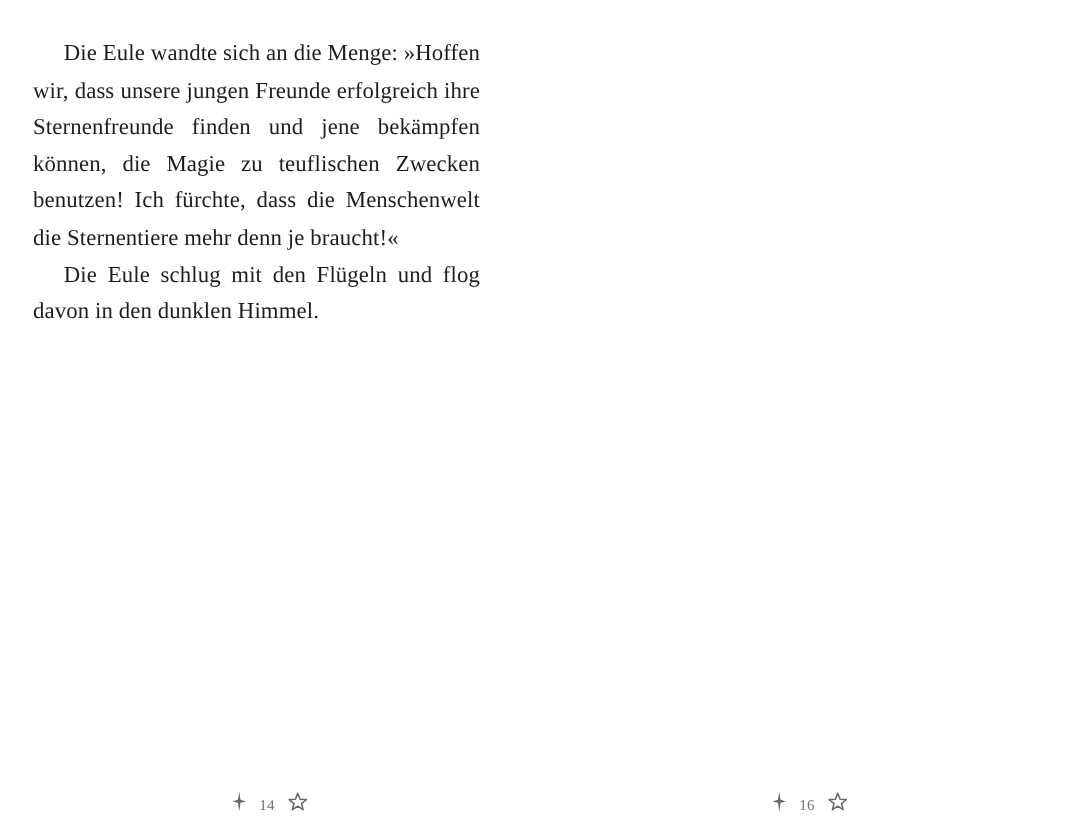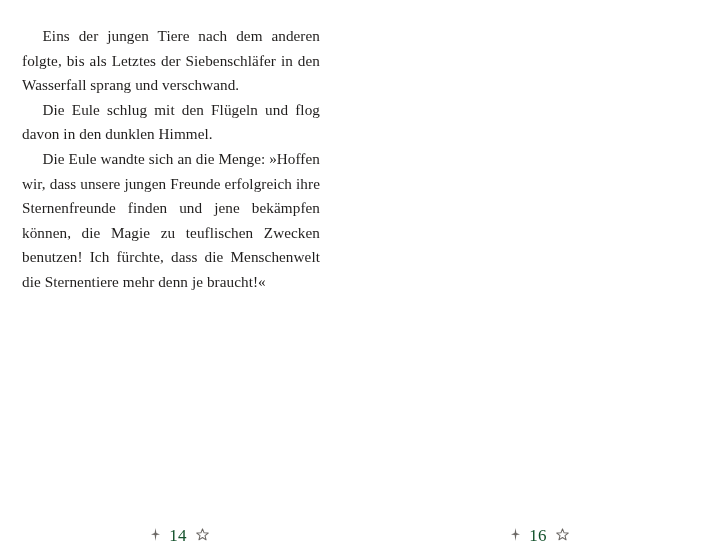--- a/index.html
+++ b/index.html
@@ -58,37 +58,36 @@
     bottom: 12px;
     width: 100%;
     display: flex;
     align-items: center;
     justify-content: center;
     gap: 9px;
     color: #555250;
   }
   .folio-num {
     font-family: "Liberation Serif", "DejaVu Serif", serif;
-    font-size: 17px;
-    color: #14532d;
+    font-size: 10px;
+    color: #737373;
     letter-spacing: .02em;
   }
   .footer-orn { display: block; }
 </style>
 </head>
 <body>
 
 <div class="spread">
 
   <div class="page">
 
     <div class="textblock" id="left-textblock">
-      <p>Eins der jungen Tiere nach dem anderen folgte, bis als Letztes der Siebenschläfer in den Wasserfall sprang und verschwand.</p>
+      <p>Die Eule wandte sich an die Menge: »Hoffen wir, dass unsere jungen Freunde erfolgreich ihre Sternenfreunde finden und jene bekämpfen können, die Magie zu teuflischen Zwecken benutzen! Ich fürchte, dass die Menschenwelt die Sternentiere mehr denn je braucht!«</p>
       <p>Die Eule schlug mit den Flügeln und flog davon in den dunklen Himmel.</p>
-      <p>Die Eule wandte sich an die Menge: »Hoffen wir, dass unsere jungen Freunde erfolgreich ihre Sternenfreunde finden und jene bekämpfen können, die Magie zu teuflischen Zwecken benutzen! Ich fürchte, dass die Menschenwelt die Sternentiere mehr denn je braucht!«</p>
     </div>
 
     <div class="page-footer">
       <span class="footer-orn">
         <svg width="9" height="13" viewBox="0 0 9 13" aria-hidden="true">
           <path d="M4.5 0 L5.35 5.1 L9 6.4 L5.35 7.1 L4.5 13 L3.65 7.1 L0 6.4 L3.65 5.1 Z" fill="#6b6764"></path>
         </svg>
       </span>
       <span class="folio-num">14</span>
       <span class="footer-orn">

